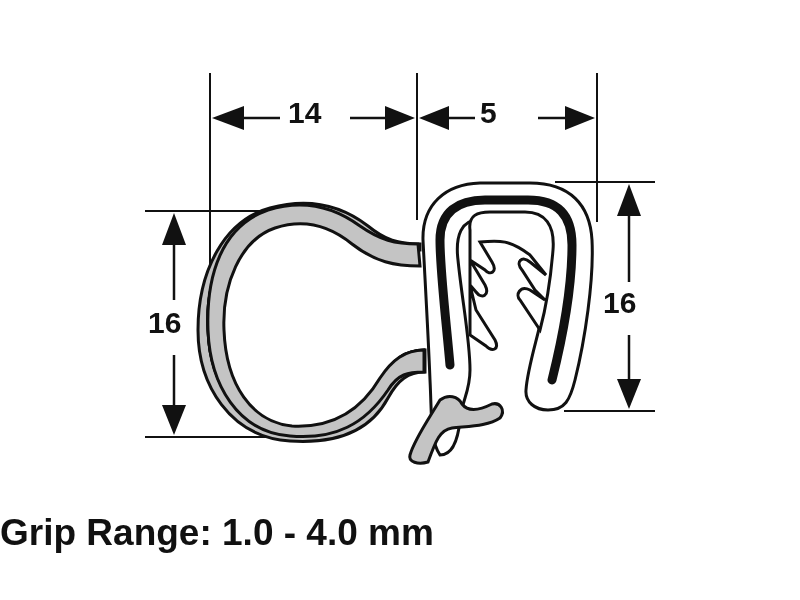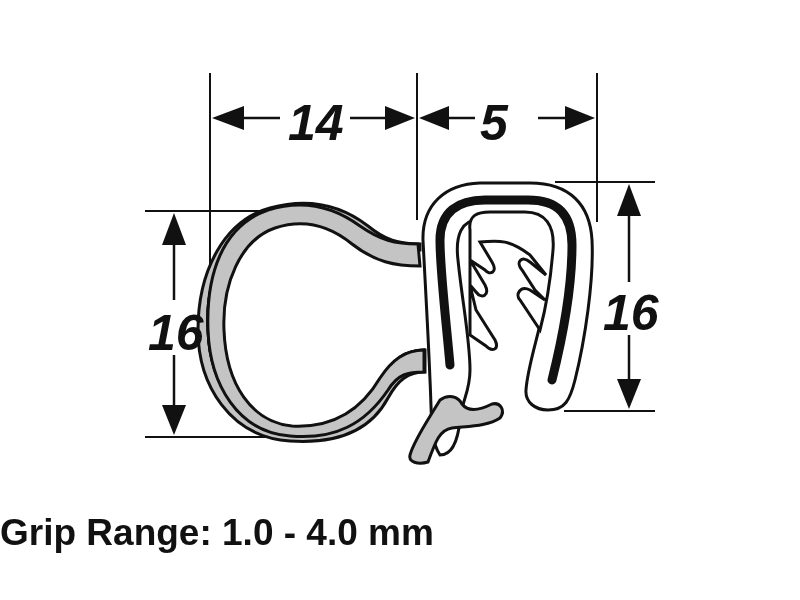--- a/index.html
+++ b/index.html
@@ -1,20 +1,20 @@
 <!DOCTYPE html>
 <html><head>
 <meta charset="utf-8">
 <style>
   html, body { margin: 0; padding: 0; background: #ffffff; }
   body { width: 800px; height: 600px; position: relative; overflow: hidden;
          font-family: "Liberation Sans", sans-serif; }
   #diagram { position: absolute; left: 0; top: 0; width: 800px; height: 600px; }
   .dim-label { position: absolute; font-family: "Liberation Sans", sans-serif;
-               font-weight: bold; font-size: 50px; color: #111; line-height: 1; font-style: italic; }
+               font-weight: bold; font-size: 30px; color: #111; line-height: 1; }
   .caption { position: absolute; left: 0; width: 800px; top: 512px; 
              font-family: "Liberation Sans", sans-serif; font-weight: bold;
              font-size: 37px; color: #111; }
 </style>
 </head>
 <body>
 
 <svg id="diagram" viewBox="0 0 800 600" xmlns="http://www.w3.org/2000/svg">
 
   <g stroke="#111" stroke-width="2" fill="none">

